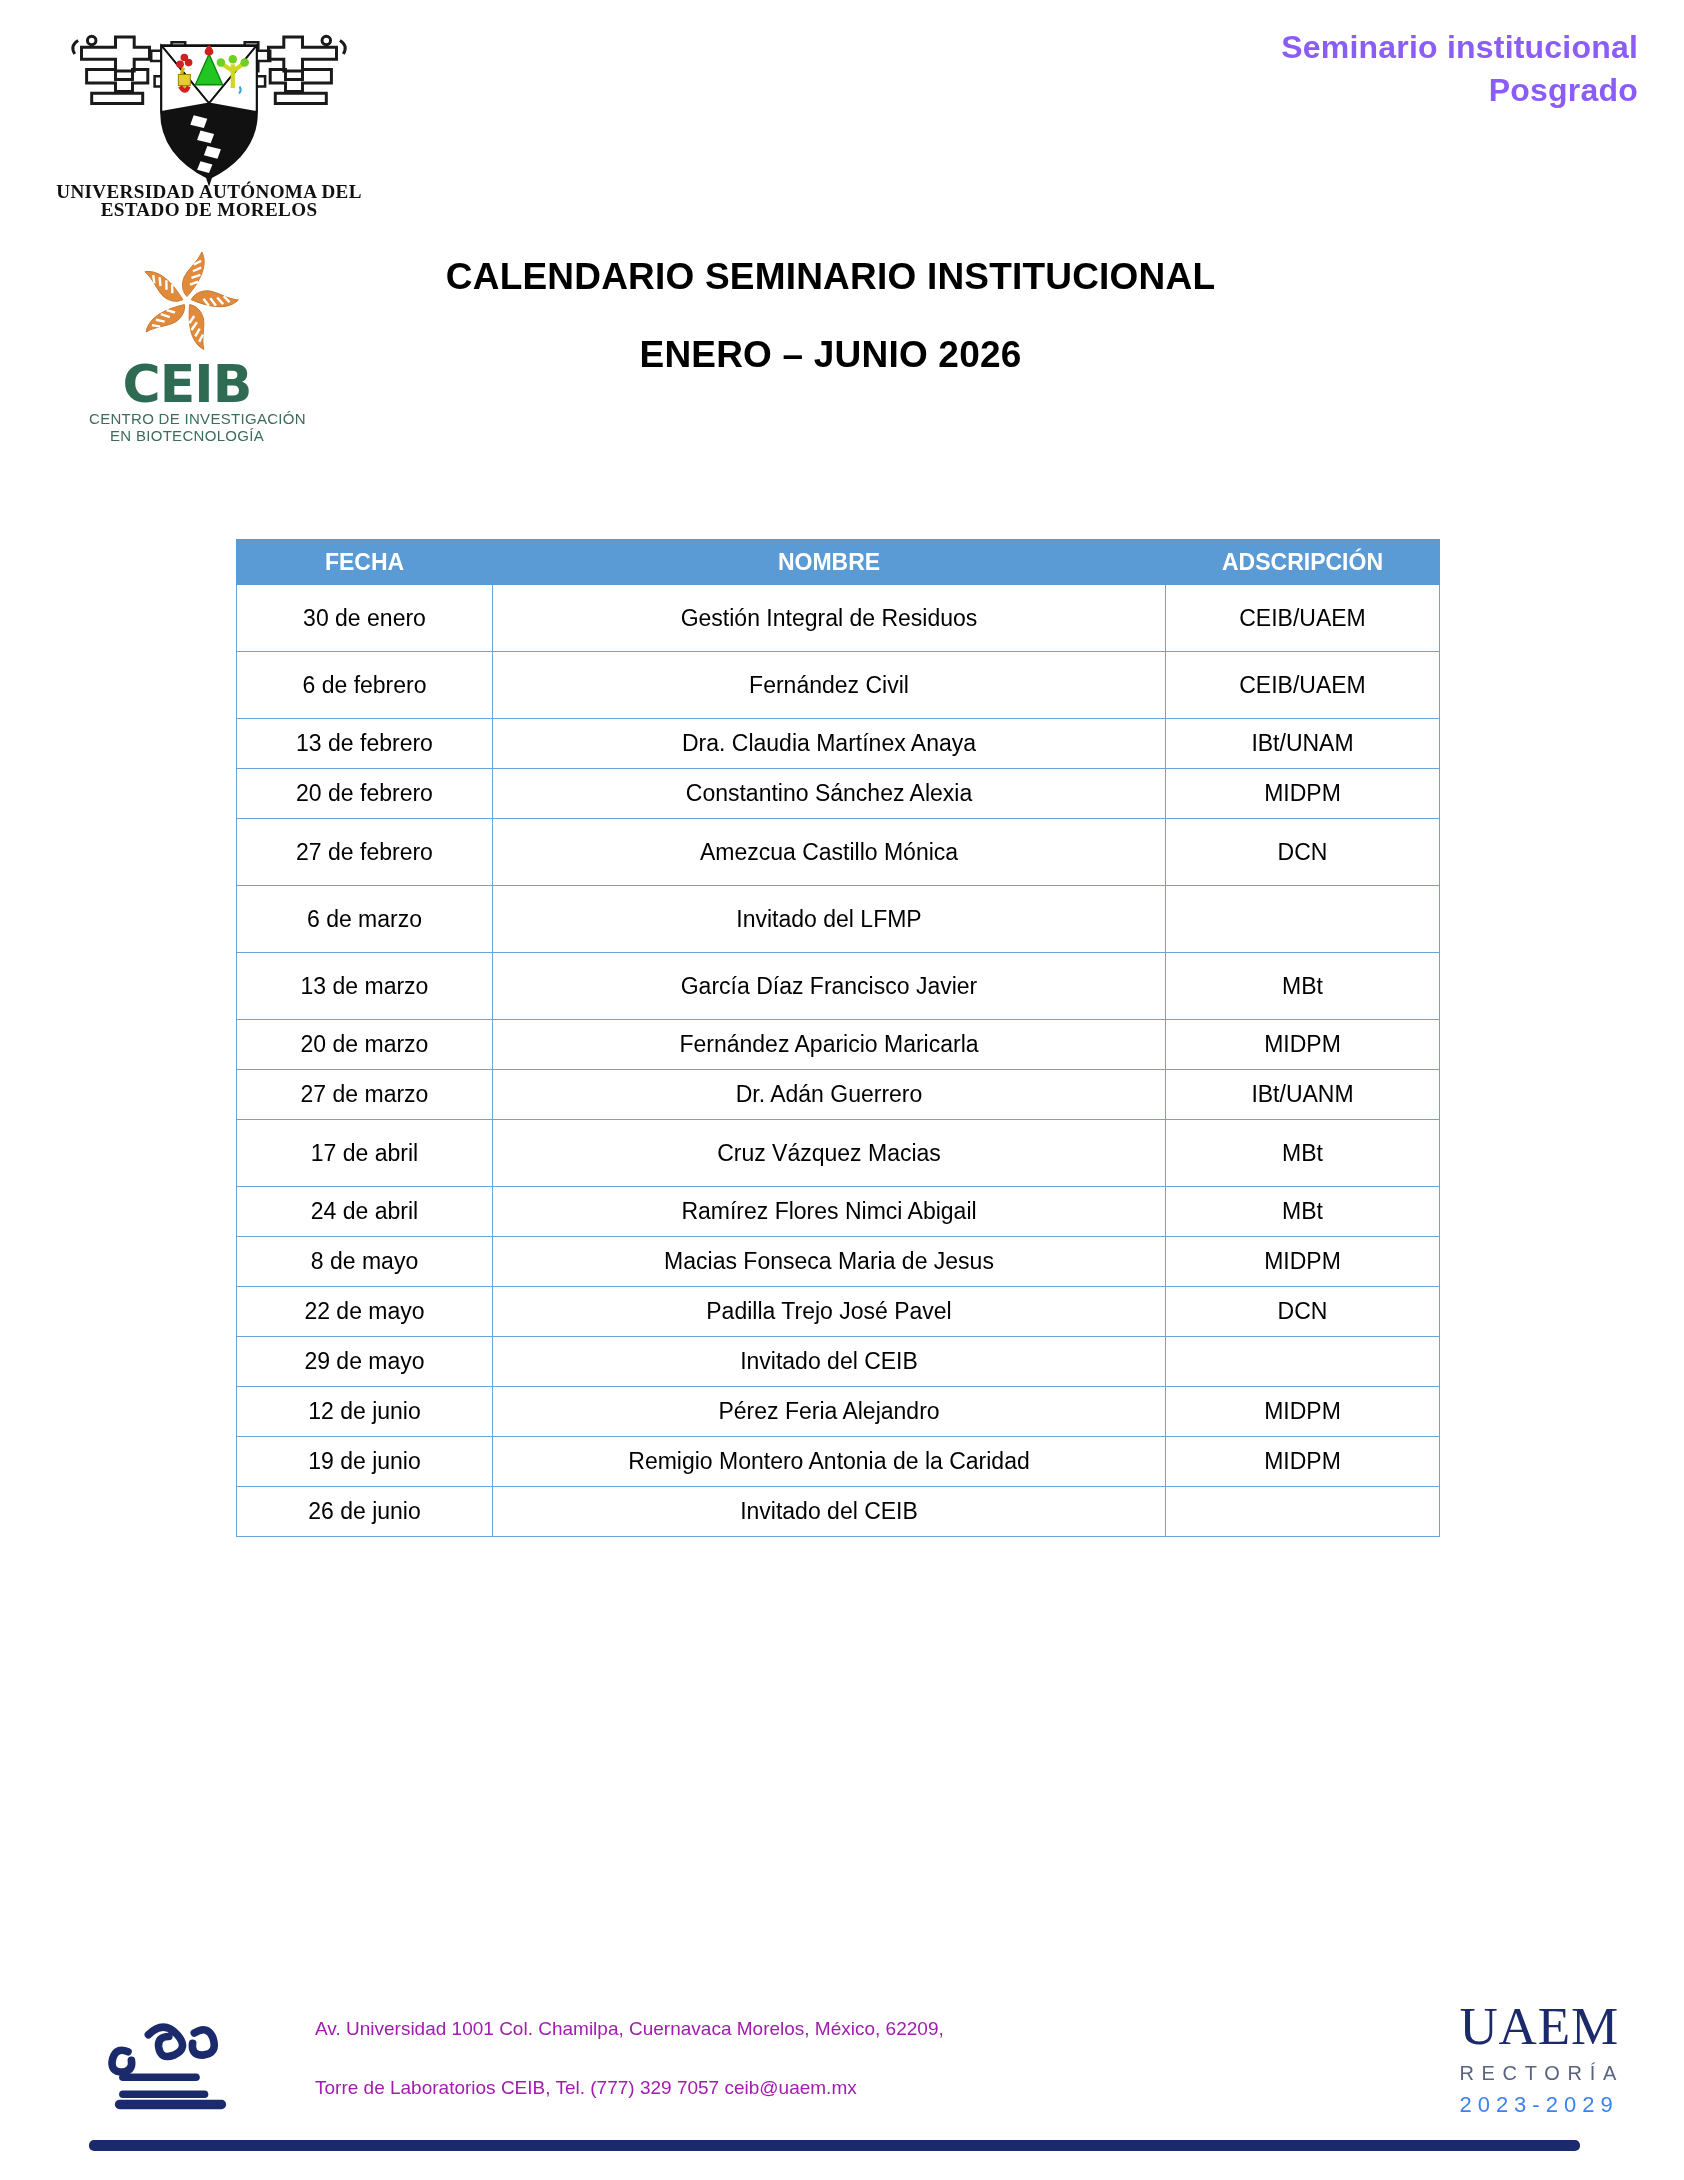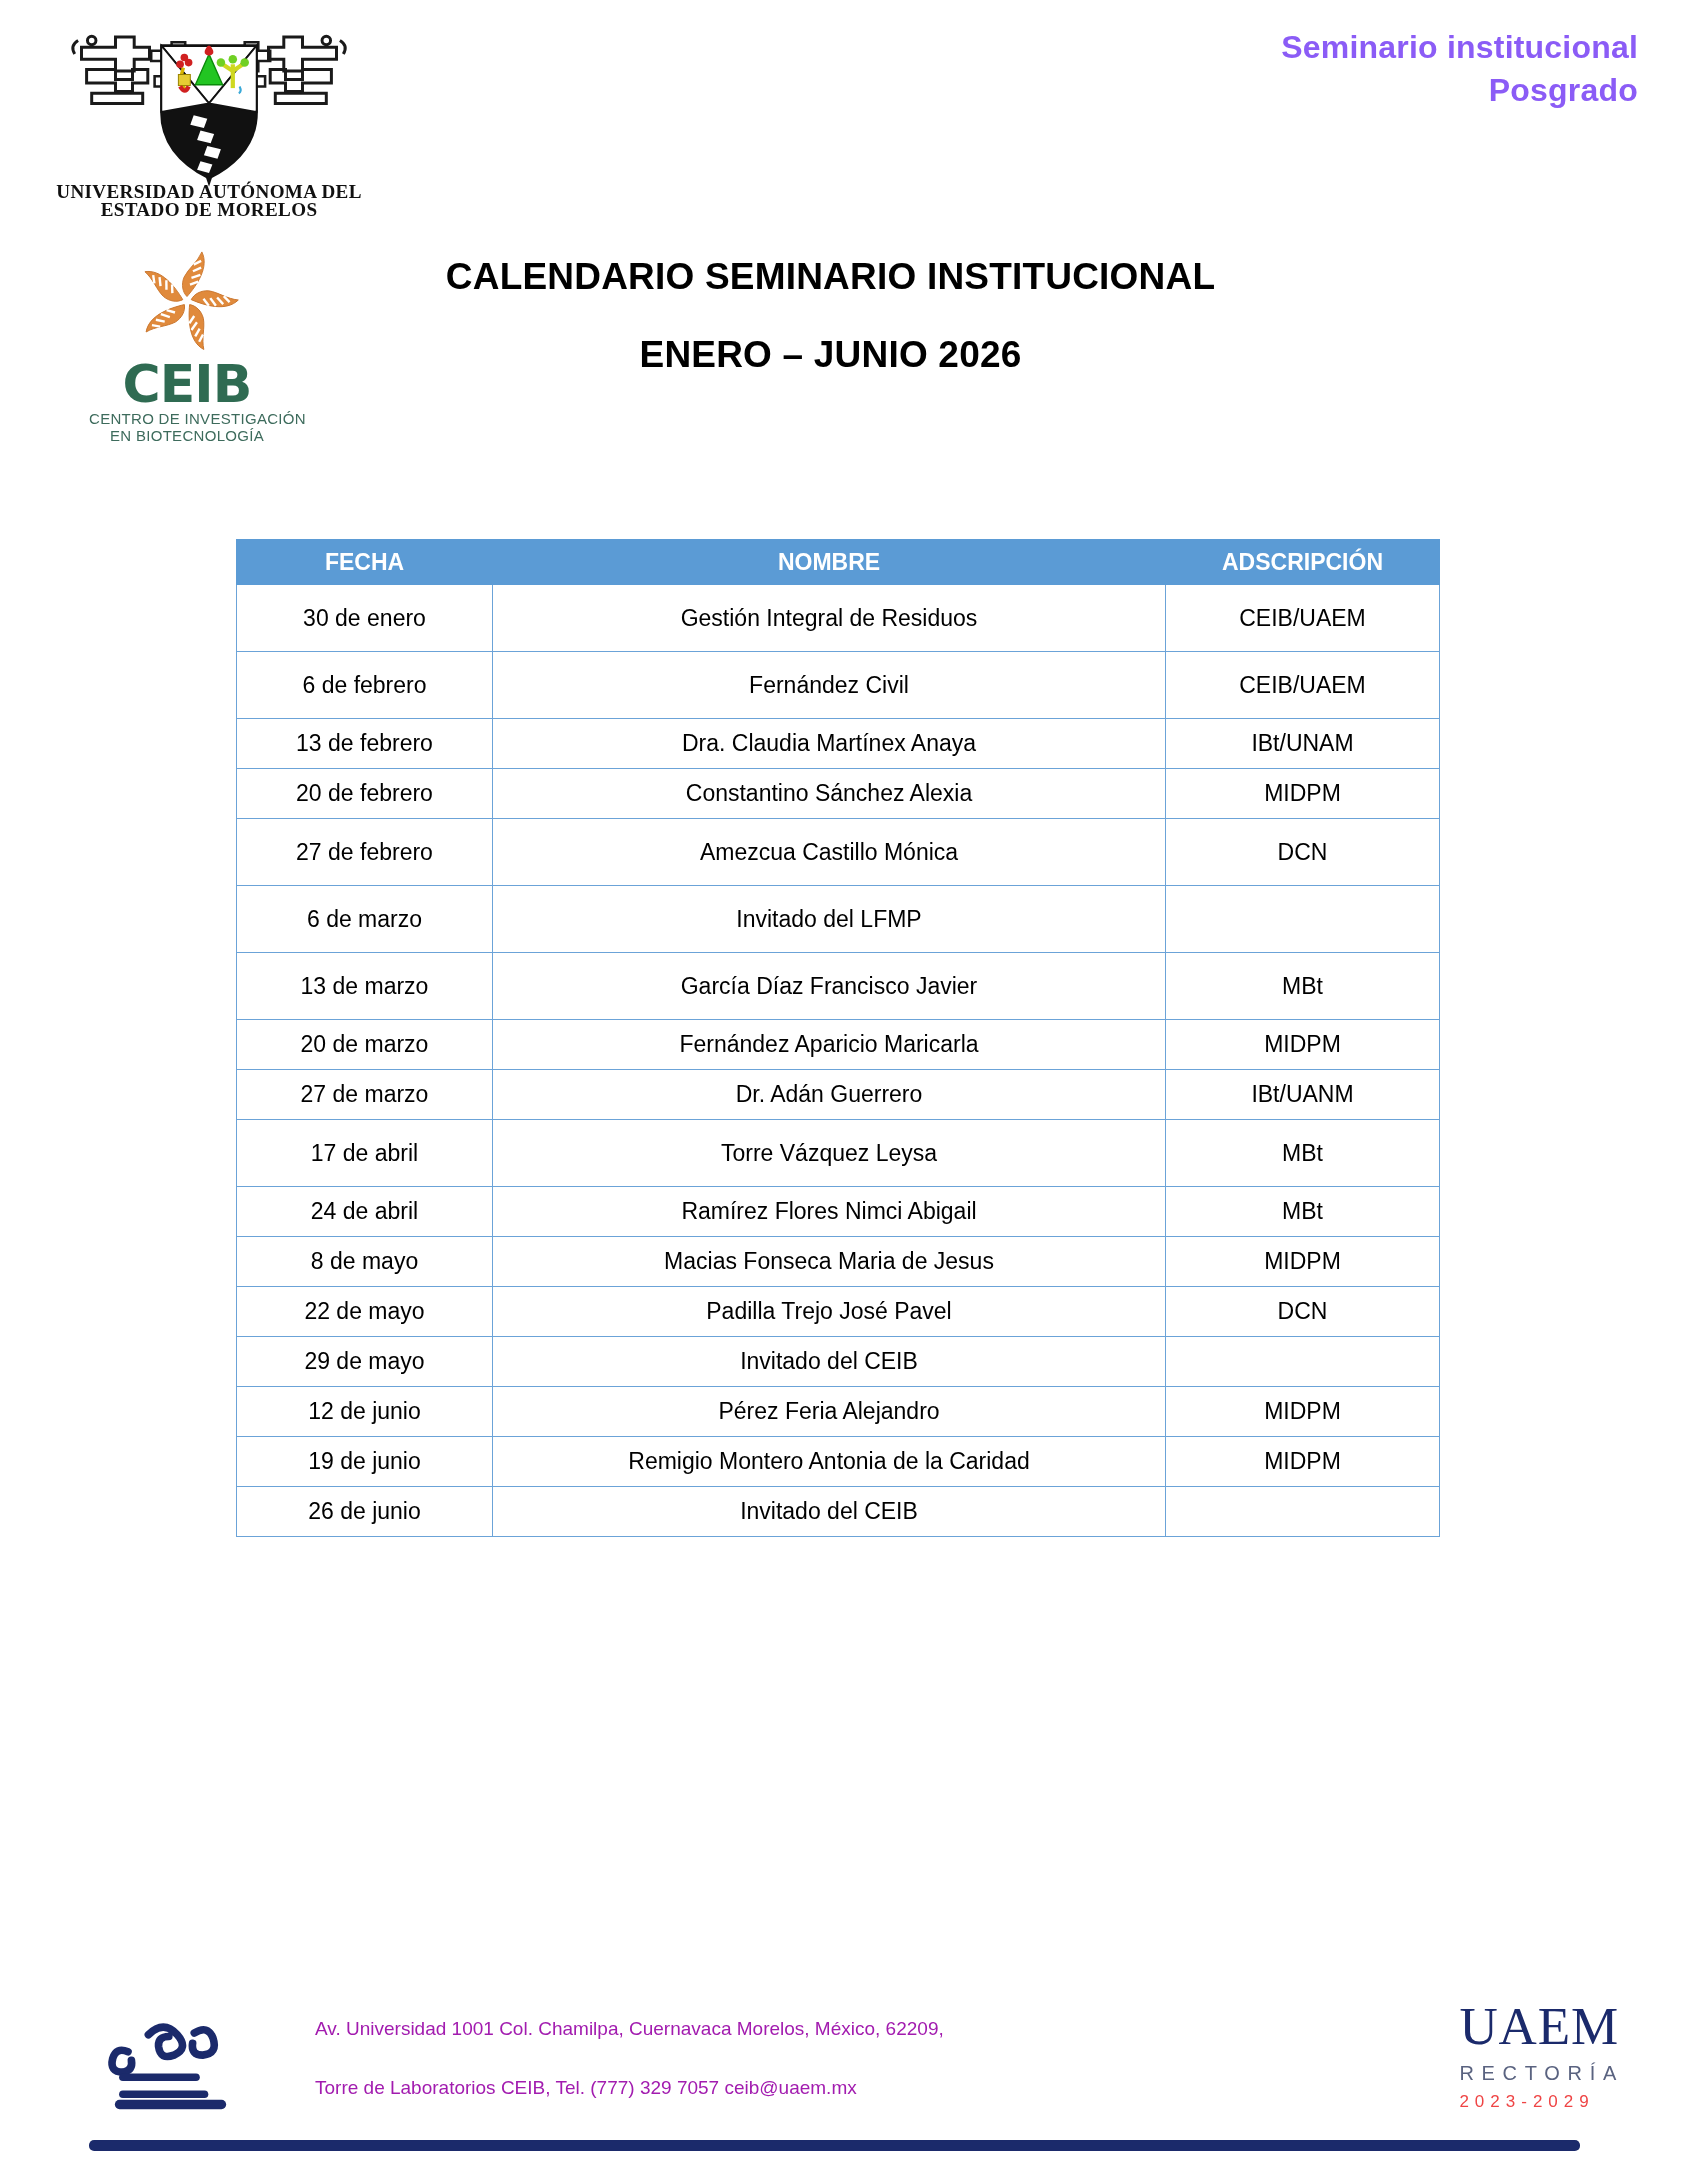--- a/index.html
+++ b/index.html
@@ -194,23 +194,23 @@
     color: #1b2a6b;
     font-weight: 400;
   }
   #rectoria-word {
     font-size: 20px;
     letter-spacing: 7.7px;
     color: #5a6380;
     margin-top: 8.5px;
   }
   #rectoria-years {
-    font-size: 17px;
+    font-size: 22px;
     letter-spacing: 6px;
-    color: #ef4444;
+    color: #3b82f6;
     margin-top: 6.8px;
   }
 </style>
 </head>
 <body>
 
 <div id="header">
 
   <div id="uaem-shield-logo">
     <svg width="324" height="204" viewBox="0 0 380 240" xmlns="http://www.w3.org/2000/svg">
@@ -402,21 +402,21 @@
         <td class="cell-nombre va-mid">Fernández Aparicio Maricarla</td>
         <td class="cell-ads va-mid">MIDPM</td>
       </tr>
       <tr class="r-short">
         <td class="cell-fecha va-top">27 de marzo</td>
         <td class="cell-nombre va-bottom">Dr. Adán Guerrero</td>
         <td class="cell-ads va-top">IBt/UANM</td>
       </tr>
       <tr class="r-tall">
         <td class="cell-fecha va-top">17 de abril</td>
-        <td class="cell-nombre va-top">Torre Vázquez Leysa</td>
+        <td class="cell-nombre va-top">Cruz Vázquez Macias</td>
         <td class="cell-ads va-top">MBt</td>
       </tr>
       <tr class="r-short">
         <td class="cell-fecha va-top">24 de abril</td>
         <td class="cell-nombre va-bottom">Ramírez Flores Nimci Abigail</td>
         <td class="cell-ads va-top">MBt</td>
       </tr>
       <tr class="r-short">
         <td class="cell-fecha va-top">8 de mayo</td>
         <td class="cell-nombre va-mid">Macias Fonseca Maria de Jesus</td>

